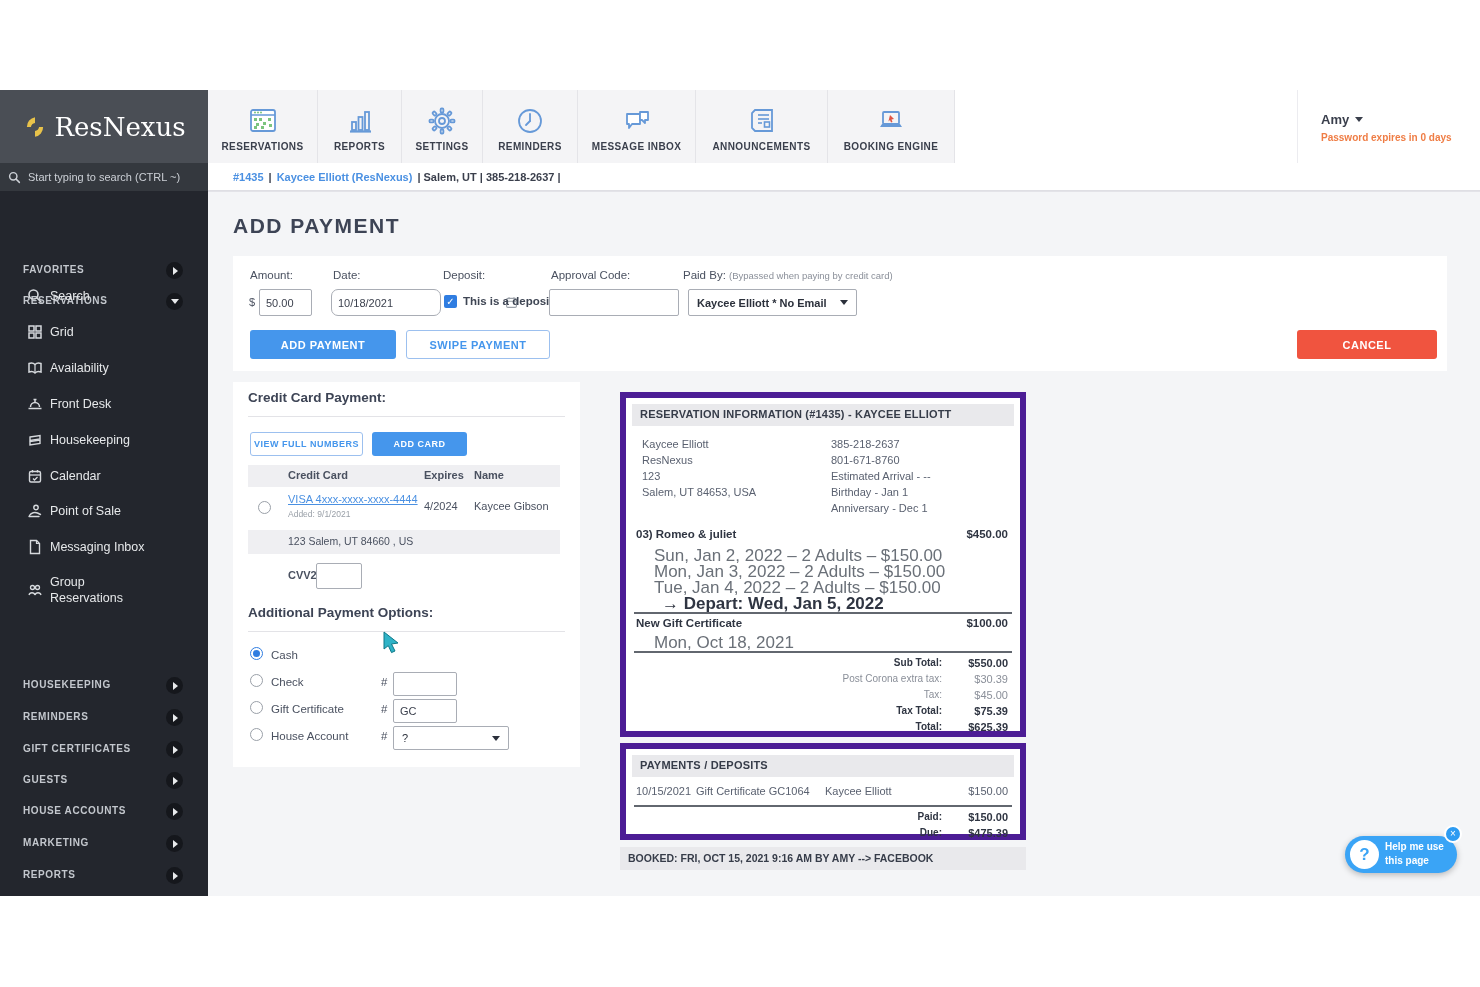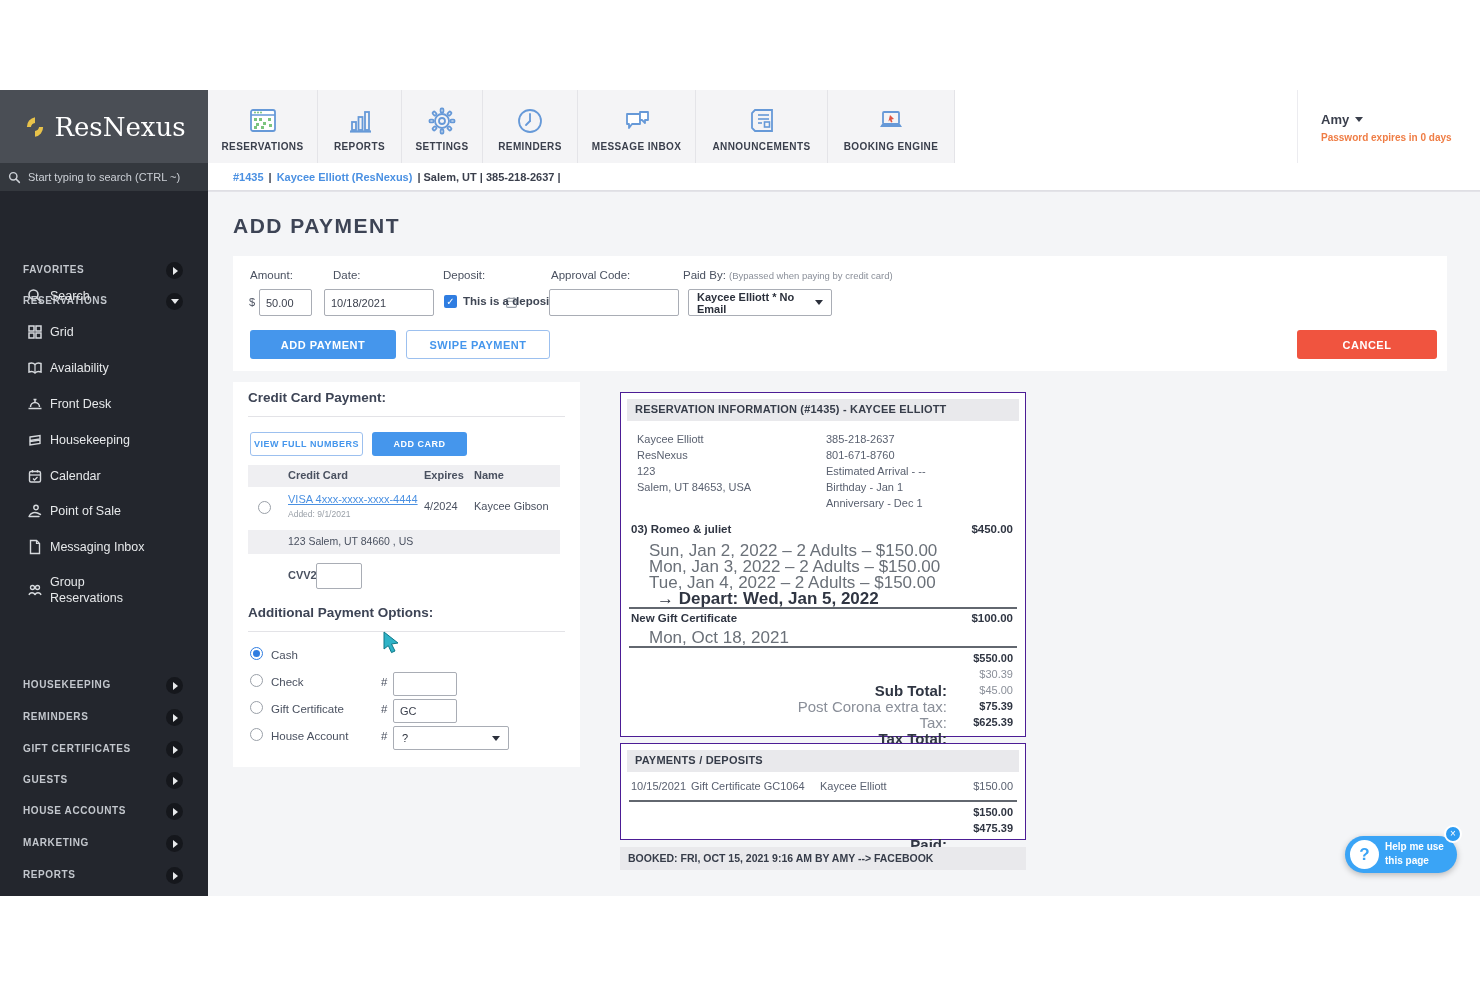--- a/index.html
+++ b/index.html
@@ -74,28 +74,28 @@
   .cc-cell { position:absolute; top:13px; font-size:11px; color:#4a5160; }
   .cc-addr { position:relative; height:24px; background:#efeff2; }
   .cc-addr span { position:absolute; left:40px; top:5px; font-size:10.5px; color:#4a5160; }
   .cvv-label { position:absolute; left:55px; top:187px; font-size:11px; font-weight:bold; color:#4a5160; }
   .opt-row { position:absolute; left:0; width:347px; height:24px; }
   .opt-radio { position:absolute; left:17px; top:2px; }
   .opt-label { position:absolute; left:38px; top:4px; font-size:11.5px; color:#4a5160; }
   .opt-hash { position:absolute; left:148px; top:4px; font-size:11.5px; color:#4a5160; }
 
   
-  .card { position:absolute; background:#fff; border:1px solid #4c1d95; }
+  .card { position:absolute; background:#fff; border:6px solid #4c1d95; }
   .card-header { position:absolute; left:6px; right:6px; top:6px; height:22px; background:#e9e9ec; font-size:11px; font-weight:bold; color:#363c49; padding:4px 0 0 8px; letter-spacing:.2px; }
   .info-line { font-size:11px; color:#5a6170; line-height:16px; }
   .item-title { position:absolute; left:10px; font-size:11.5px; font-weight:bold; color:#2f3542; }
   .item-price { position:absolute; right:12px; font-size:11.5px; font-weight:bold; color:#2f3542; }
   .night { position:absolute; left:28px; font-size:17px; color:#6a7078; }
   .dark-div { position:absolute; left:8px; right:8px; border-top:2px solid #62676f; }
-  .tot-label { position:absolute; right:78px; font-size:15px; color:#2f3542; font-weight:bold;margin-top:30px; }
+  .tot-label { position:absolute; right:78px; font-size:10px; color:#2f3542; font-weight:bold; }
   .tot-label.dim { color:#8a8f99; font-weight:normal; }
   .tot-value { position:absolute; right:12px; font-size:11px; color:#2f3542; font-weight:bold; }
   .tot-value.dim { color:#8a8f99; font-weight:normal; }
   .pay-cell { position:absolute; top:0; font-size:11px; color:#5a6170; }
   .booked-bar { position:absolute; left:412px; top:655px; width:406px; height:23px; background:#e9e9ec; font-size:10.5px; font-weight:bold; color:#363c49; padding:5px 0 0 8px; }
 
   
   .help-pill { position:absolute; left:1345px; top:836px; width:112px; height:37px; background:#3aa4f6; border-radius:19px; box-shadow:0 2px 6px rgba(0,0,0,.25); cursor:pointer; }
   .help-q { position:absolute; left:5px; top:4px; width:29px; height:29px; background:#fff; border-radius:50%; color:#3aa4f6; font-size:17px; font-weight:bold; text-align:center; line-height:29px; }
   .help-text { position:absolute; left:40px; top:4px; color:#fff; font-size:10px; font-weight:bold; line-height:14px; width:66px; }
@@ -365,31 +365,31 @@
 
   <div class="form-panel">
     <span class="f-label" style="left:17px">Amount:</span>
     <span class="f-label" style="left:100px">Date:</span>
     <span class="f-label" style="left:210px">Deposit:</span>
     <span class="f-label" style="left:318px">Approval Code:</span>
     <span class="f-label" style="left:450px"><span>Paid By:</span> <span class="f-note">(Bypassed when paying by credit card)</span></span>
 
     <span class="currency">$</span>
     <input class="t-input" style="left: 26px; width: 53px;" value="50.00">
-    <input class="t-input" style="left: 91px; width: 110px; padding-right: 35px;" value="10/18/2021">
+    <input class="t-input" style="left: 98px; width: 110px; padding-right: 35px; border-radius: 7px;" value="10/18/2021">
     <svg class="cal-icon" style="left:272px;top:40px" width="13" height="13" viewBox="0 0 16 16">
         <rect x="2" y="3" width="12" height="11" rx="1.5" fill="none" stroke="#9aa0a8" stroke-width="1.4"></rect>
         <line x1="2" y1="6.5" x2="14" y2="6.5" stroke="#9aa0a8" stroke-width="1.2"></line>
         <line x1="5" y1="1.5" x2="5" y2="4" stroke="#9aa0a8" stroke-width="1.4"></line>
         <line x1="11" y1="1.5" x2="11" y2="4" stroke="#9aa0a8" stroke-width="1.4"></line>
       </svg>
     <span class="checkbox">✓</span>
     <span class="chk-label">This is a deposit</span>
     <input class="t-input" style="left: 316px; width: 130px;" value="">
-    <div class="sel" style="left:455px;top:33px;width:144px;height:27px">
+    <div class="sel" style="left:455px;top:33px;width:169px;height:27px">
       <span style="font-weight:bold">Kaycee Elliott * No Email</span>
       <span class="sel-caret"></span>
     </div>
 
     <button class="btn btn-blue" style="left:17px;top:74px;width:146px;height:29px">ADD PAYMENT</button>
     <button class="btn btn-outline" style="left:173px;top:74px;width:144px;height:29px">SWIPE PAYMENT</button>
     <button class="btn btn-red" style="left:1064px;top:74px;width:140px;height:29px">CANCEL</button>
   </div>
 
   <div class="cc-panel">

